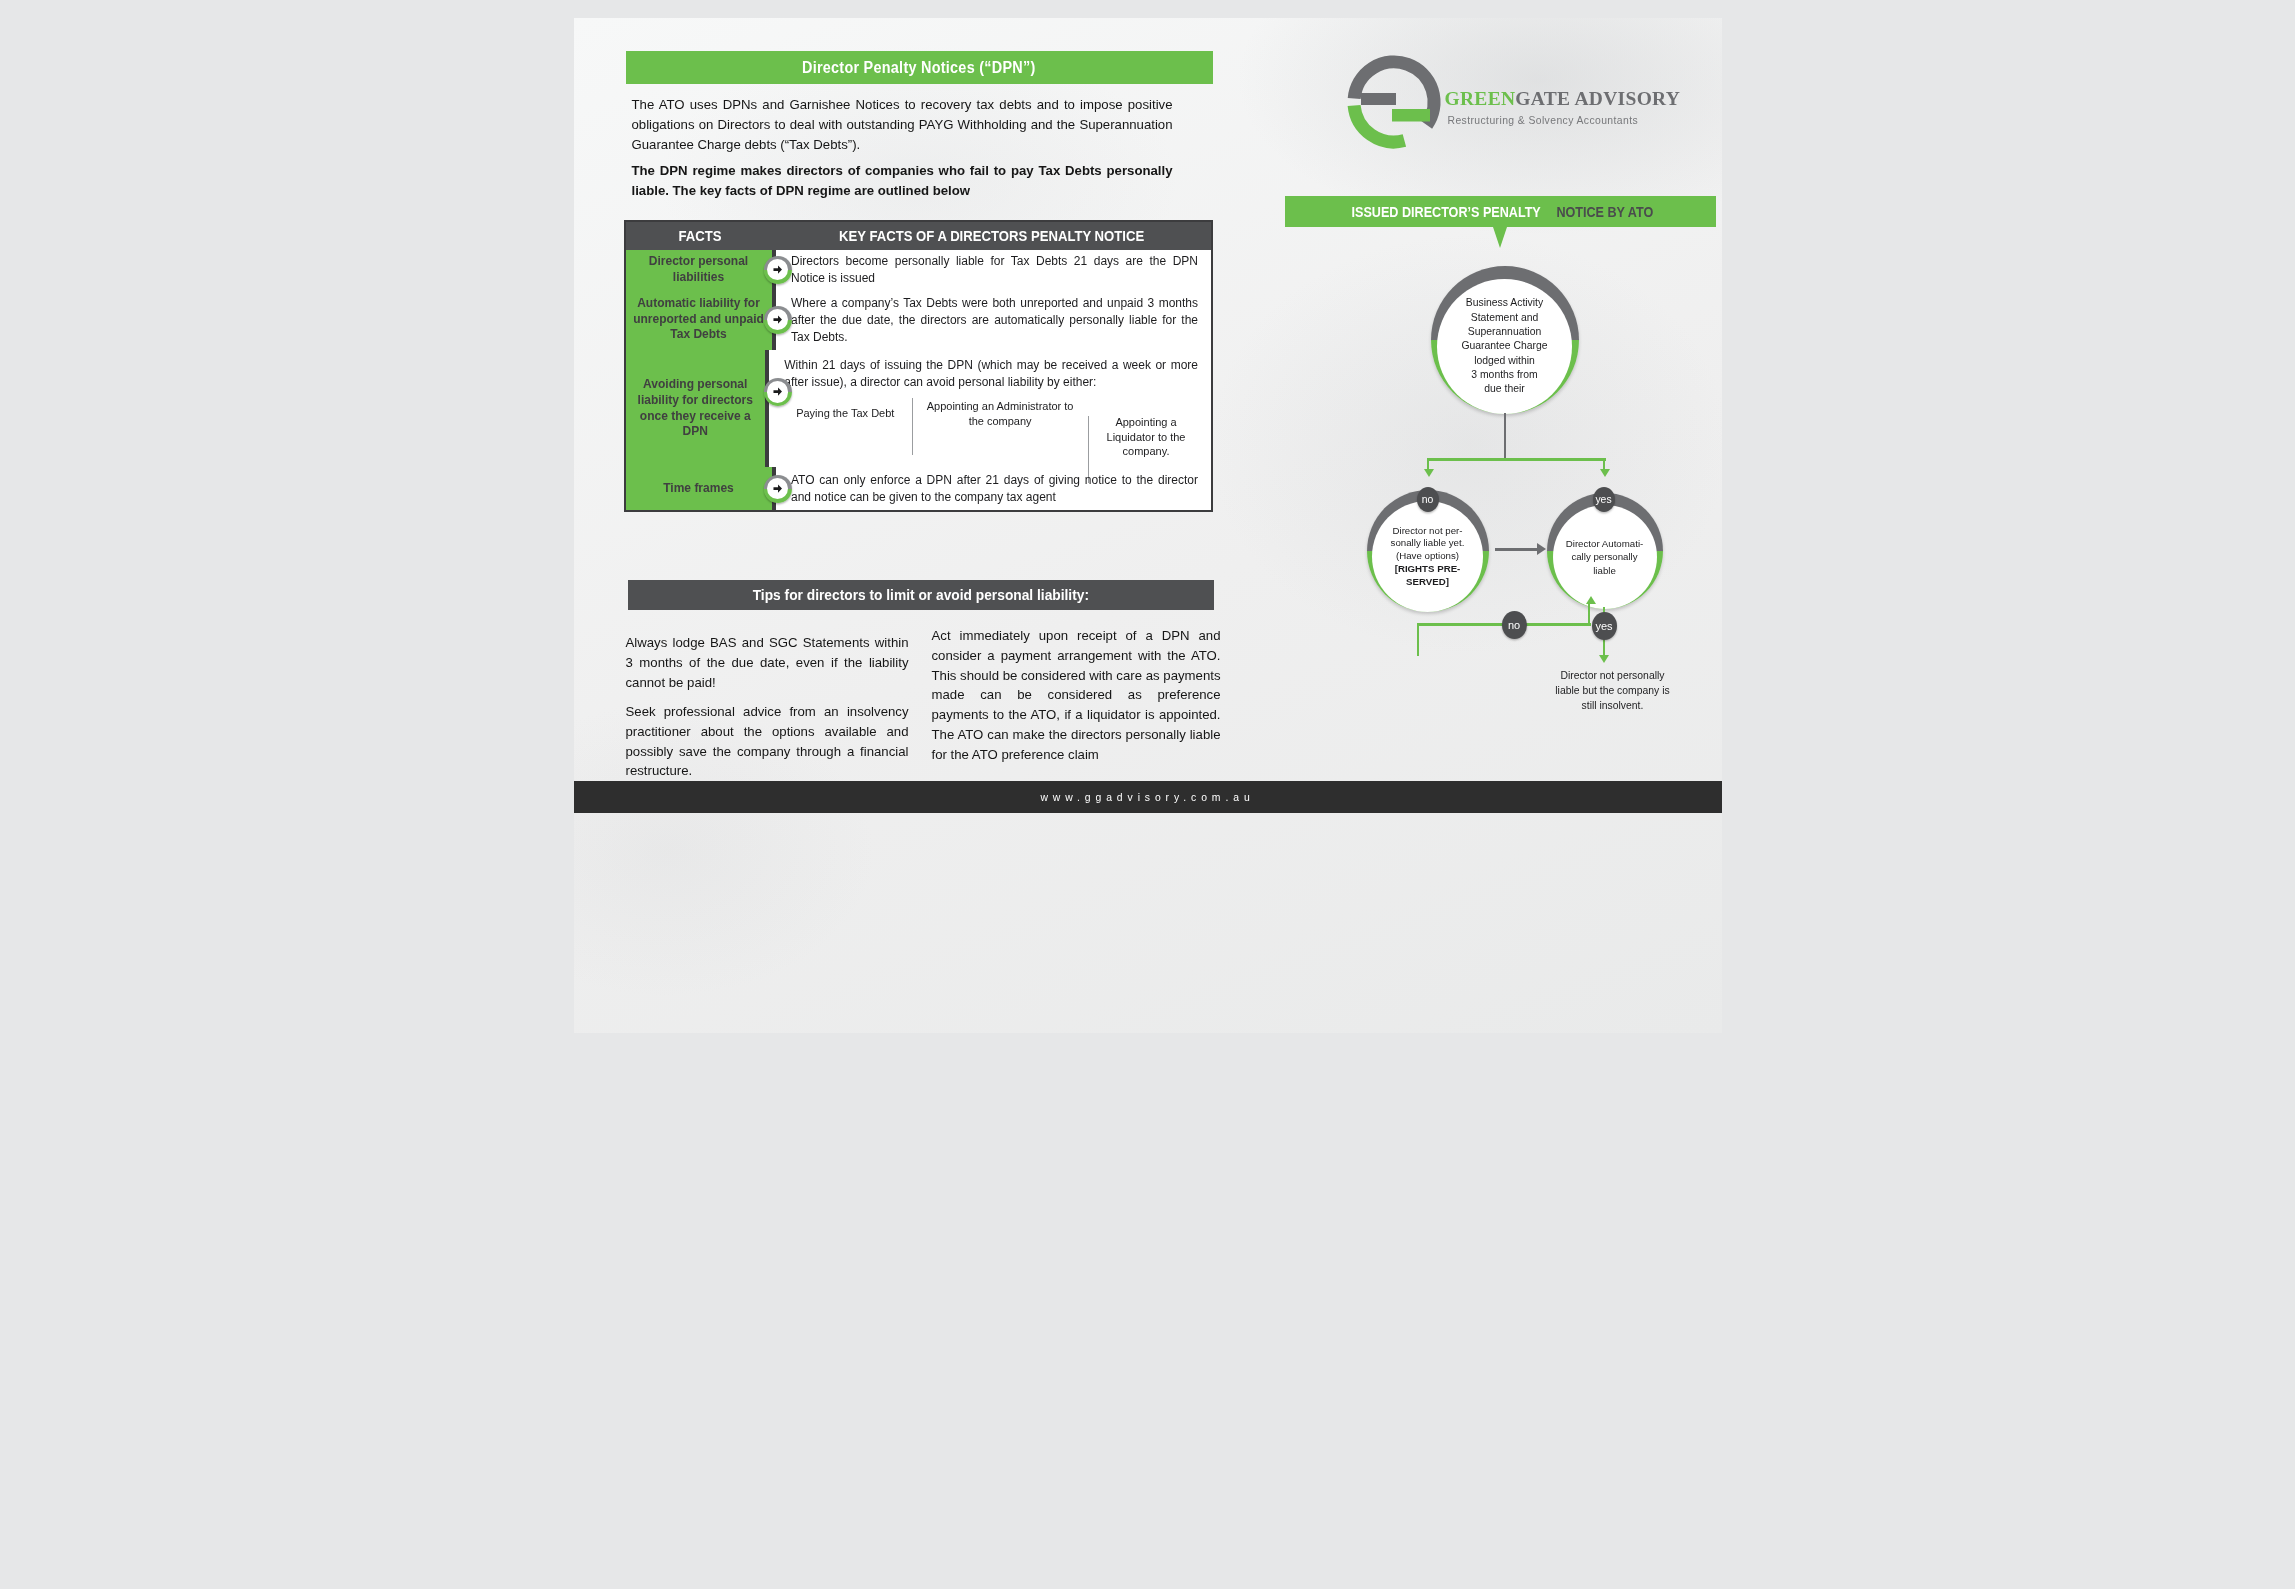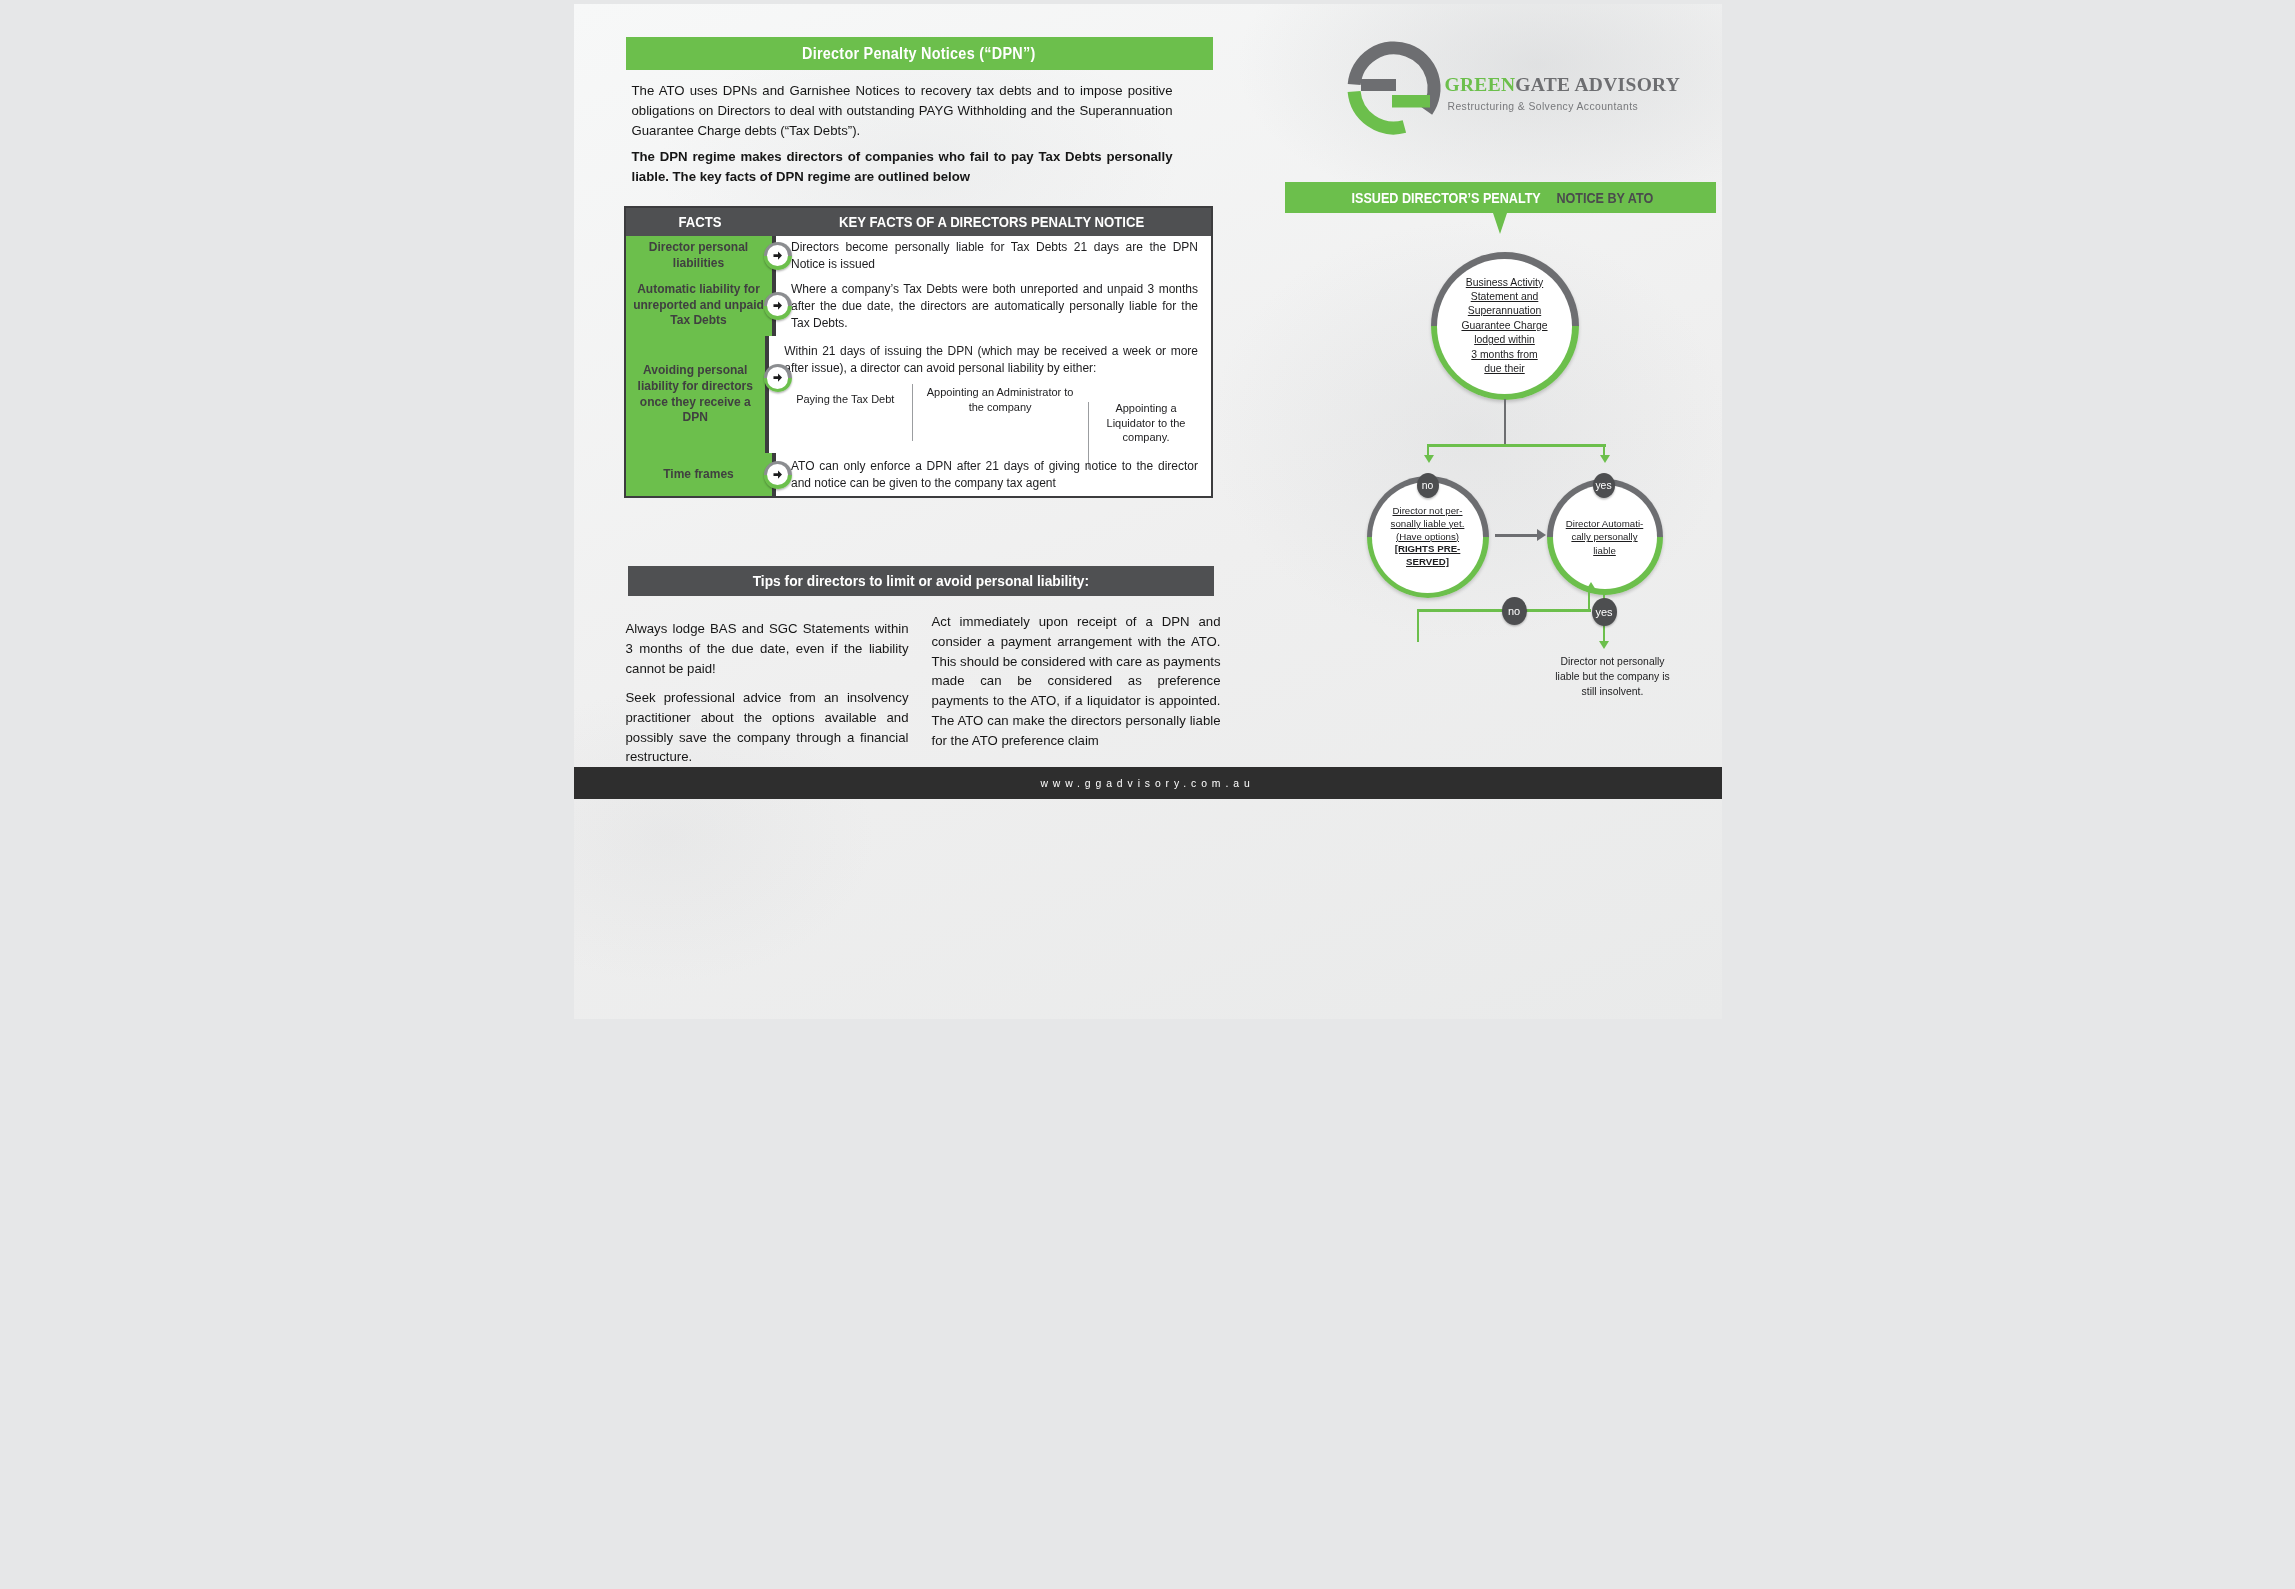--- a/index.html
+++ b/index.html
@@ -1,16 +1,16 @@
 <!DOCTYPE html>
 <html style="font-size:11px"><head>
 <meta charset="utf-8">
 <style>
   html,body{margin:0;padding:0;background:#e6e7e8;font-family:"Liberation Sans",sans-serif;}
-  .page{position:relative;width:1148px;height:1015px;margin:4px auto;overflow:hidden;color:#1d1d1f;
+  .page{position:relative;width:1148px;height:1015px;margin:18px auto;overflow:hidden;color:#1d1d1f;
     background:
       radial-gradient(431px 223px at 84% 6%, rgba(175,178,181,.28), transparent 70%),
       radial-gradient(362px 292px at 78% 42%, rgba(188,191,194,.20), transparent 72%),
       radial-gradient(299px 209px at 8% 82%, rgba(198,200,202,.16), transparent 70%),
       radial-gradient(348px 181px at 30% 16%, rgba(205,207,209,.18), transparent 75%),
       linear-gradient(160deg,#f7f8f8 0%,#efefef 55%,#e9eaea 100%);}
   .abs{position:absolute;}
   .condensed{display:inline-block;transform:scaleX(.9);transform-origin:center;}
   
   .title-bar{left:52px;top:33px;width:587px;height:33px;background:#6CBF4C;display:flex;align-items:center;justify-content:center;}
@@ -52,21 +52,21 @@
   .logo-mark{left:770px;top:34px;width:100px;height:100px;}
   .brand{left:871px;top:70px;font-size:19.5px;font-weight:bold;letter-spacing:0.3px;white-space:nowrap;font-family:Liberation Serif, serif;}
   .brand .g1{color:#6CBF4C;}
   .brand .g2{color:#6d6e71;}
   .tagline{left:874px;top:97px;font-size:10.4px;color:#77787b;letter-spacing:0.4px;white-space:nowrap;}
   
   .banner{left:711px;top:178px;width:431px;height:31px;background:#6CBF4C;display:flex;align-items:center;justify-content:center;white-space:nowrap;}
   .banner .bw{color:#fff;font-size:14px;font-weight:bold;}
   .banner .bd{color:#4a4b4d;font-size:14px;font-weight:bold;}
   .banner-tri{left:919px;top:209px;width:0;height:0;border-left:7.7px solid transparent;border-right:7.7px solid transparent;border-top:21px solid #6CBF4C;}
-  .fcircle{border-radius:50%;background:conic-gradient(from 90deg,#6CBF4C 0 180deg,#6d6e71 180deg 360deg);display:flex;align-items:center;justify-content:center;box-shadow:0 2.1px 3.5px rgba(0,0,0,.18);text-decoration:underline;}
+  .fcircle{border-radius:50%;background:conic-gradient(from 90deg,#6CBF4C 0 180deg,#6d6e71 180deg 360deg);display:flex;align-items:flex-end;justify-content:center;box-shadow:0 2.1px 3.5px rgba(0,0,0,.18);}
   .fcircle .inner{background:#fff;border-radius:50%;display:flex;flex-direction:column;align-items:center;justify-content:center;text-align:center;}
   .c-top{left:857px;top:248px;width:148px;height:148px;}
   .c-top .inner{width:135px;height:135px;font-size:10.4px;line-height:1.38;}
   .c-left{left:793px;top:472px;width:122px;height:122px;}
   .c-left .inner{width:111px;height:111px;font-size:9.7px;line-height:1.32;}
   .c-right{left:973px;top:475px;width:116px;height:116px;}
   .c-right .inner{width:104px;height:104px;font-size:9.7px;line-height:1.35;}
   .bold-line{font-weight:bold;}
   .gray-stub{left:930px;top:395px;width:2.1px;height:46px;background:#6d6e71;}
   .gline{background:#6CBF4C;}

